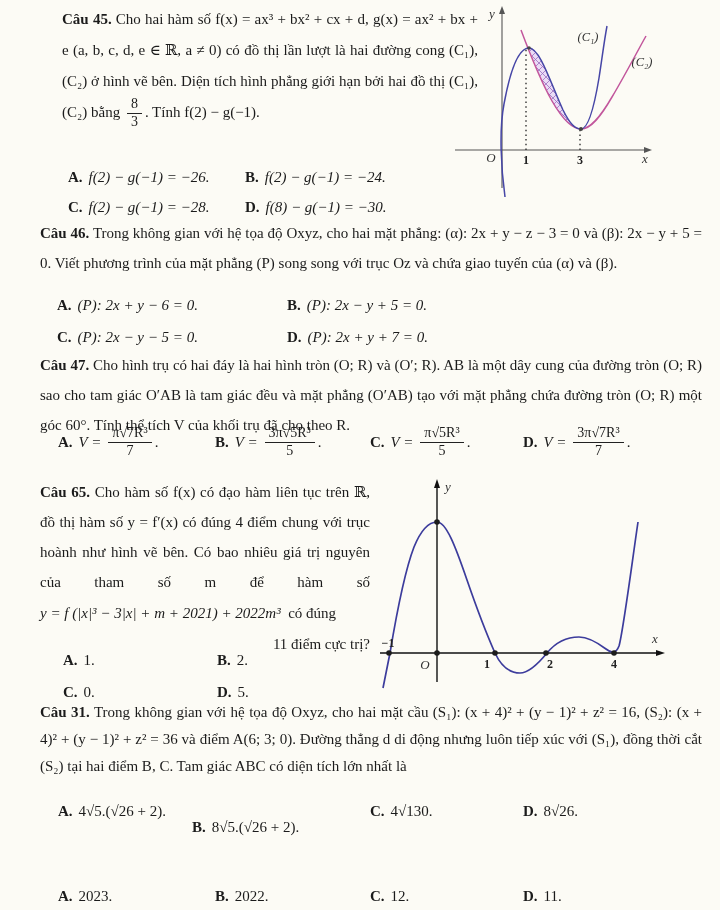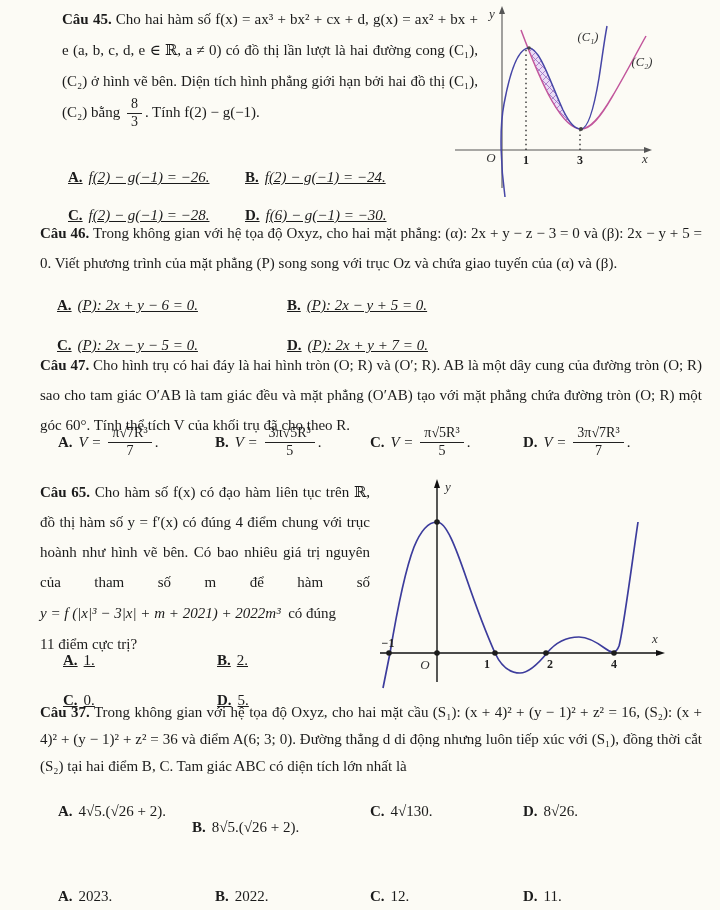--- a/index.html
+++ b/index.html
@@ -14,21 +14,21 @@
   .jus{text-align:justify;}
   .jus-all{text-align:justify;text-align-last:justify;}
   b.qlab{font-weight:bold;}
   .math{font-style:italic;}
   .opt b{font-weight:bold;margin-right:6px;}
   
   .vfrac{display:inline-block;text-align:center;vertical-align:middle;line-height:1.05;font-size:14px;margin:0 3px;}
   .vfrac .vnum{display:block;border-bottom:1.2px solid #222;padding:0 4px 1px;}
   .vfrac .vden{display:block;padding-top:1px;}
   
-  .optgrid{display:grid;row-gap:10px;text-decoration:underline;}
+  .optgrid{display:grid;row-gap:2px;}
   .optrow .opt{position:absolute;white-space:nowrap;}
   .q47opt{display:inline-flex;align-items:center;white-space:nowrap;}
   .q47opt .pre{margin-right:4px;}
   
   svg text{font-family:"Liberation Serif","DejaVu Serif",serif;}
   .axlab{font-style:italic;font-size:13px;fill:#333;}
   .ticklab{font-size:12px;font-weight:bold;fill:#222;}
   .curvelab{font-style:italic;font-size:12.5px;}
 </style>
 </head>
@@ -36,21 +36,21 @@
 
 <div id="page">
 
   <div class="abs" style="left:40px;top:4px;width:416px;margin-left:22px;">
     <p class="jus" style="line-height:31px;"><b class="qlab">Câu 45.</b> <span>Cho hai hàm số f(x) = ax³ + bx² + cx + d, g(x) = ax² + bx + e (a, b, c, d, e ∈ ℝ, a ≠ 0) có đồ thị lần lượt là hai đường cong (C₁), (C₂) ở hình vẽ bên. Diện tích hình phẳng giới hạn bởi hai đồ thị (C₁), (C₂) bằng</span> <span class="vfrac"><span class="vnum">8</span><span class="vden">3</span></span><span>. Tính f(2) − g(−1).</span></p>
   </div>
   <div class="abs optgrid" style="left:68px;top:163px;width:386px;grid-template-columns:177px auto;line-height:28px;">
     <span class="opt"><b>A.</b><span class="math">f(2) − g(−1) = −26.</span></span>
     <span class="opt"><b>B.</b><span class="math">f(2) − g(−1) = −24.</span></span>
     <span class="opt"><b>C.</b><span class="math">f(2) − g(−1) = −28.</span></span>
-    <span class="opt"><b>D.</b><span class="math">f(6) − g(−1) = −30.</span></span>
+    <span class="opt"><b>D.</b><span class="math">f(8) − g(−1) = −30.</span></span>
   </div>
 
   <div class="abs" style="left:455px;top:0px;width:265px;height:212px;">
     <svg width="265" height="212" viewBox="0 0 265 212">
       <defs>
         <pattern id="xh" width="7" height="7" patternUnits="userSpaceOnUse">
           <path d="M0,7 L7,0 M0,0 L7,7" stroke="#9b6fc0" stroke-width="0.8"></path>
         </pattern>
       </defs>
 
@@ -129,21 +129,21 @@
           <span class="vnum">3π√7R³</span>
           <span class="vden">7</span>
         </span>
         <span>.</span>
       </span>
   </div>
 
   <div class="abs" style="left:40px;top:477px;width:330px;">
     <p class="jus jus-all" style="line-height:30px;"><b class="qlab">Câu 65.</b> <span>Cho hàm số f(x) có đạo hàm liên tục trên ℝ, đồ thị hàm số y = f′(x) có đúng 4 điểm chung với trục hoành như hình vẽ bên. Có bao nhiêu giá trị nguyên của tham số m để hàm số</span></p>
     <p style="line-height:32px;"><span class="math">y = f (|x|³ − 3|x| + m + 2021) + 2022m³</span>&nbsp;&nbsp;<span>có đúng</span></p>
-    <p style="line-height:30px;">11 điểm cực trị?</p>
+    <p style="line-height:30px;text-align:right;">11 điểm cực trị?</p>
   </div>
   <div class="abs optgrid" style="left:63px;top:645px;width:300px;grid-template-columns:154px auto;line-height:30px;">
     <span class="opt"><b>A.</b><span>1.</span></span>
     <span class="opt"><b>B.</b><span>2.</span></span>
     <span class="opt"><b>C.</b><span>0.</span></span>
     <span class="opt"><b>D.</b><span>5.</span></span>
   </div>
 
   <div class="abs" style="left:368px;top:477px;width:352px;height:218px;">
     <svg width="352" height="218" viewBox="0 0 352 218">
@@ -166,21 +166,21 @@
       <text x="287" y="166" class="axlab" text-anchor="middle">x</text>
       <text x="57" y="192" class="axlab" text-anchor="middle">O</text>
       <text x="20" y="170" class="ticklab" text-anchor="middle">−1</text>
       <text x="119" y="191" class="ticklab" text-anchor="middle">1</text>
       <text x="182" y="191" class="ticklab" text-anchor="middle">2</text>
       <text x="246" y="191" class="ticklab" text-anchor="middle">4</text>
     </svg>
   </div>
 
   <div class="abs" style="left:40px;top:699px;width:662px;">
-    <p class="jus" style="line-height:27px;"><b class="qlab">Câu 37.</b> <span>Trong không gian với hệ tọa độ Oxyz, cho hai mặt cầu (S₁): (x + 4)² + (y − 1)² + z² = 16, (S₂): (x + 4)² + (y − 1)² + z² = 36 và điểm A(6; 3; 0). Đường thẳng d di động nhưng luôn tiếp xúc với (S₁), đồng thời cắt (S₂) tại hai điểm B, C. Tam giác ABC có diện tích lớn nhất là</span></p>
+    <p class="jus" style="line-height:27px;"><b class="qlab">Câu 31.</b> <span>Trong không gian với hệ tọa độ Oxyz, cho hai mặt cầu (S₁): (x + 4)² + (y − 1)² + z² = 16, (S₂): (x + 4)² + (y − 1)² + z² = 36 và điểm A(6; 3; 0). Đường thẳng d di động nhưng luôn tiếp xúc với (S₁), đồng thời cắt (S₂) tại hai điểm B, C. Tam giác ABC có diện tích lớn nhất là</span></p>
   </div>
   <div class="abs optrow" style="left:0;top:803px;width:624px;height:24px;">
     <span class="opt" style="left:58px;top:0;"><b>A.</b><span>4√5.(√26 + 2).</span></span>
     <span class="opt" style="left:192px;top:0;margin-top:16px;"><b>B.</b><span>8√5.(√26 + 2).</span></span>
     <span class="opt" style="left:370px;top:0;"><b>C.</b><span>4√130.</span></span>
     <span class="opt" style="left:523px;top:0;"><b>D.</b><span>8√26.</span></span>
   </div>
 
   <div class="abs optrow" style="left:0;top:888px;width:720px;height:22px;">
     <span class="opt" style="left:58px;top:0;"><b>A.</b><span>2023.</span></span>

